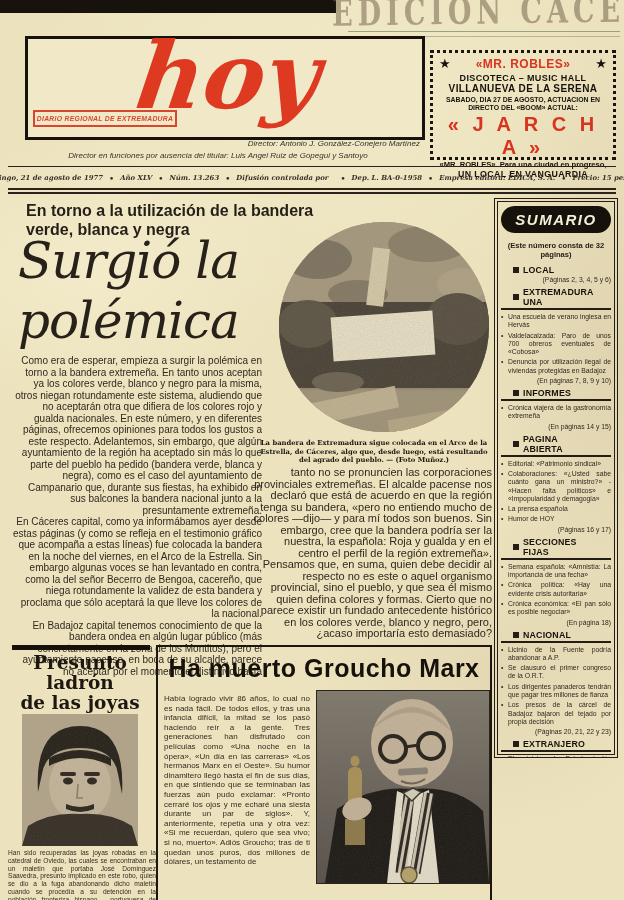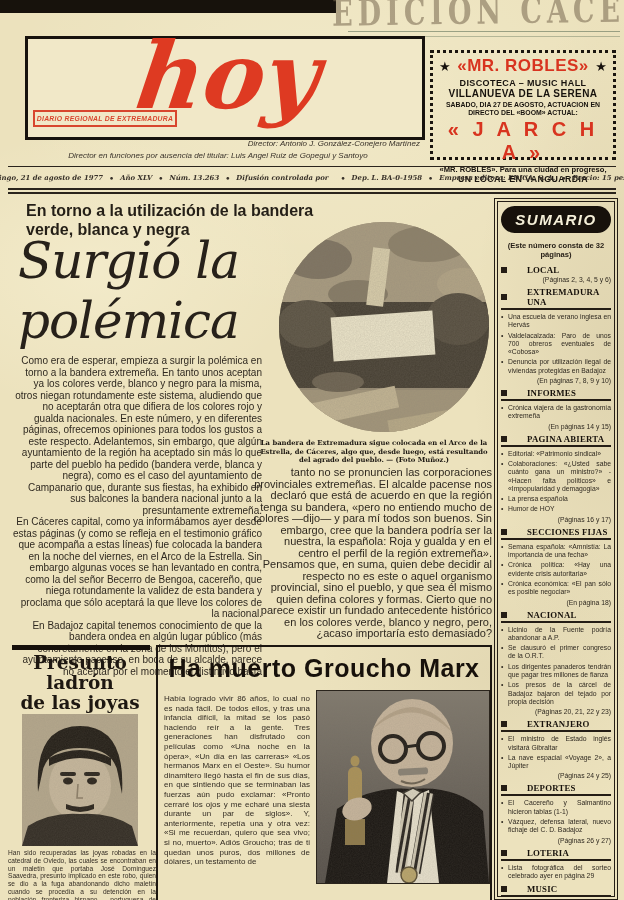--- a/index.html
+++ b/index.html
@@ -26,21 +26,21 @@
   .logo-svg{left:30px;top:30px;}
   .tagline{left:33px;top:110px;width:140px;height:13px;border:2px solid #d8462e;color:#d8462e;
     font-size:6.8px;font-weight:bold;font-style:italic;text-align:center;line-height:13px;letter-spacing:.3px;background:#f1e8c8;}
   .director1{left:30px;top:139px;width:390px;text-align:right;font-size:8px;font-style:italic;color:#39322a;}
   .director2{left:12px;top:151px;width:412px;text-align:center;font-size:8px;font-style:italic;color:#39322a;}
 
   
   .adbox{left:430px;top:50px;width:186px;height:110px;border:3px dotted #1a150f;text-align:center;padding:3px 4px;box-sizing:border-box;}
   .ad-title-row{display:flex;align-items:center;justify-content:space-between;padding:0 2px;}
   .ad-star{font-size:13px;color:#17120d;}
-  .ad-title{font-size:17px;font-weight:bold;color:#d8341f;letter-spacing:.5px;}
+  .ad-title{font-size:12px;font-weight:bold;color:#d8341f;letter-spacing:.5px;}
   .ad-l1{font-size:9px;font-weight:bold;color:#17120d;letter-spacing:.4px;margin-top:2px;}
   .ad-l2{font-size:10px;font-weight:bold;color:#17120d;letter-spacing:.4px;}
   .ad-l3{font-size:6.9px;font-weight:bold;color:#17120d;margin-top:2px;line-height:8px;}
   .ad-jarcha{font-size:20px;font-weight:bold;color:#d8341f;letter-spacing:4px;margin-top:1px;}
   .ad-l4{font-size:7.6px;font-weight:bold;color:#17120d;margin-top:1px;}
   .ad-l5{font-size:8.8px;font-weight:bold;color:#17120d;letter-spacing:.4px;}
 
   
   .dl-rule-top{left:8px;top:166px;width:608px;height:1px;background:#2a241c;}
   .dateline{left:8px;top:170px;width:608px;height:16px;display:flex;align-items:center;justify-content:center;gap:6px;
@@ -54,27 +54,27 @@
   .headline{left:18px;top:231px;width:285px;font-family:"DejaVu Serif",serif;font-style:italic;font-weight:normal;
     font-size:50px;line-height:60px;color:#27211a;white-space:pre-line;letter-spacing:-1px;}
   .lead-photo{left:278px;top:214px;}
   .lead-caption{left:256px;top:439px;width:236px;font-family:"DejaVu Serif",serif;font-weight:bold;
     font-size:6.8px;line-height:8.6px;text-align:center;color:#1d1812;}
   .lead-body-1{left:12px;top:355px;width:250px;font-size:10px;line-height:11.5px;text-align:right;color:#2f2920;}
   .lead-body-1 p, .lead-body-2 p{margin:0;}
   .lead-body-2{left:252px;top:467px;width:240px;font-size:11px;line-height:11.5px;text-align:right;color:#2f2920;}
 
   
-  .sumario{left:494px;top:198px;width:124px;height:702px;border:1.5px solid #241d15;box-sizing:border-box;padding:7px 6px;overflow:hidden;}
+  .sumario{left:494px;top:198px;width:124px;height:560px;border:1.5px solid #241d15;box-sizing:border-box;padding:7px 6px;overflow:hidden;}
   .sumario::before{content:"";position:absolute;inset:2px;border:1px solid #241d15;pointer-events:none;}
   .sumario-title{background:#17110b;color:#f5efd8;border-radius:14px;font-size:15px;font-weight:bold;font-style:italic;
     text-align:center;padding:5px 0;letter-spacing:1.5px;position:relative;}
   .sumario-note{font-size:7.6px;font-weight:bold;text-align:center;margin:8px 2px 6px;color:#241d15;line-height:9px;}
   .s-section{margin-bottom:4px;}
-  .s-head{display:flex;align-items:center;gap:20px;margin:4px 0 1px;font-family:Liberation Serif, serif;}
+  .s-head{display:flex;align-items:center;gap:4px;margin:4px 12px 1px;}
   .s-sq{width:6px;height:6px;background:#241d15;flex:none;}
   .s-label{font-size:8.8px;font-weight:bold;letter-spacing:.2px;color:#17110b;}
   .s-rule{height:2px;background:#241d15;margin:1px 0 3px;}
   .s-item{font-size:6.8px;line-height:8.3px;text-align:justify;color:#2f2920;padding-left:7px;position:relative;margin-bottom:2px;}
   .s-item::before{content:"•";position:absolute;left:0;top:0;}
   .s-pages{font-size:6.8px;text-align:right;color:#2f2920;margin:1px 0 3px;}
 
   
   .thief-bar{left:12px;top:645px;width:138px;height:5px;background:#17110b;}
   .thief-headline{left:6px;top:653px;width:148px;font-family:"DejaVu Serif",serif;font-weight:bold;

